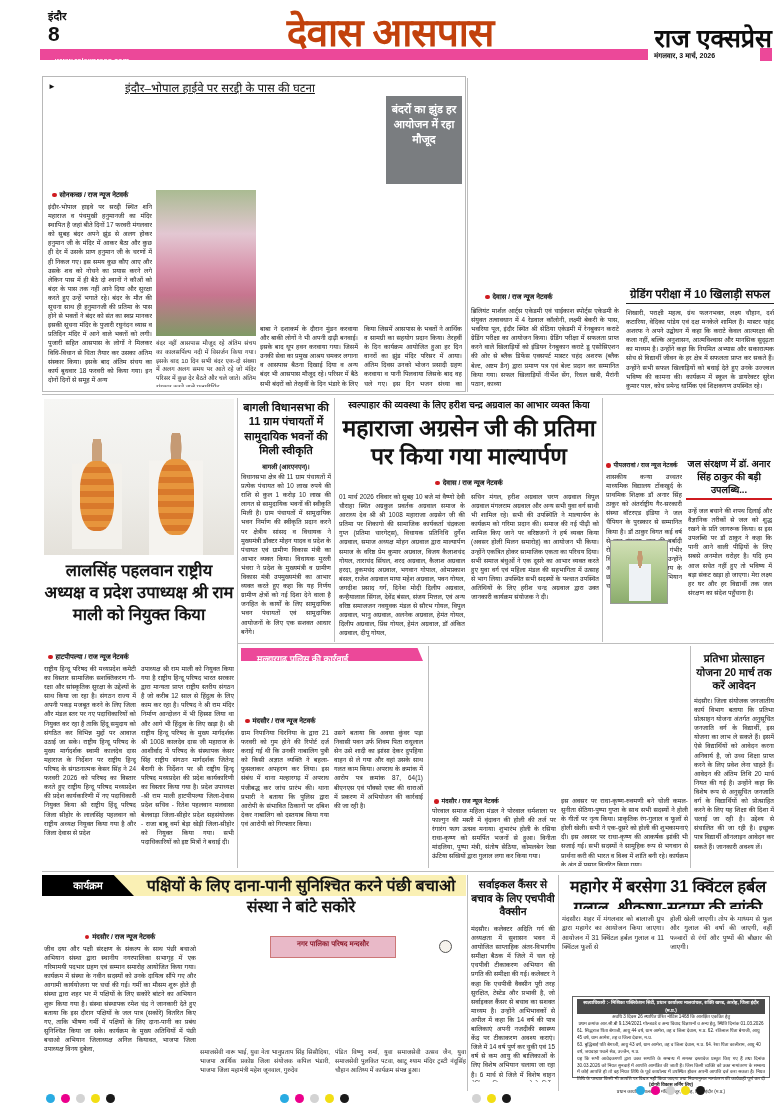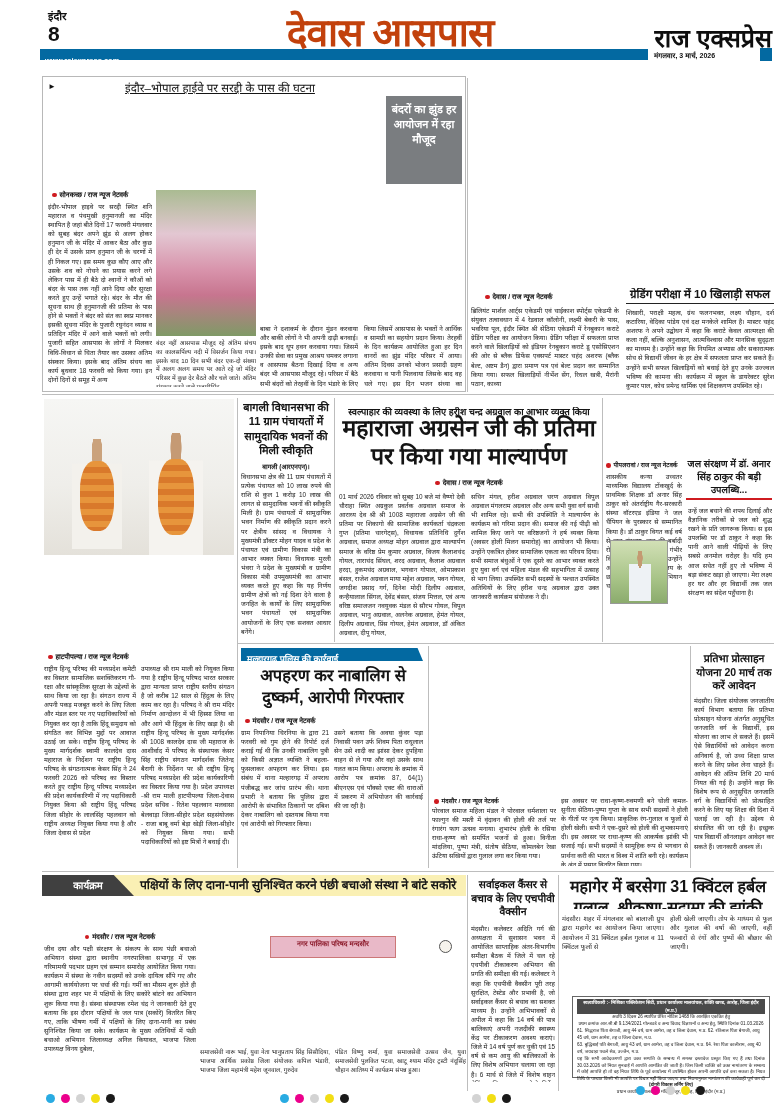--- a/index.html
+++ b/index.html
@@ -21,21 +21,21 @@
   .rc{background:#29abe2}.rm{background:#ec008c}.rg{background:#d3d3d3}.ry{background:#f2de14}.rk{background:#1a1a1a}
   .ph-flowers{background:linear-gradient(180deg,#aabb92 0%,#e3c7d2 30%,#d893ab 55%,#c7758f 72%,#7f9a66 100%);}
   .ph-feast{background:linear-gradient(180deg,#d8d3c6 0%,#e6e2d8 35%,#ccd2d6 70%,#c2c8cc 100%);}
   .ph-karate{background:linear-gradient(180deg,#90a188 0%,#c9cfc2 30%,#ededE8 55%,#f4f3ee 100%);}
   .ph-men{background:linear-gradient(180deg,#f6f6f4 0%,#efeeea 55%,#e4e1da 100%);}
   .ph-man{background:linear-gradient(180deg,#d2e0b6 0%,#a8c488 60%,#8bab6d 100%);}
   .ph-holi{background:linear-gradient(180deg,#b98f3e 0%,#edc557 30%,#e7b94e 65%,#c79a3f 100%);}
   .ph-hall{background:linear-gradient(180deg,#ecd9a6 0%,#f4e4b4 45%,#dfc28c 100%);}
   .spot{background-image:radial-gradient(circle at 20% 40%, rgba(255,255,255,.5) 0 6px, transparent 7px),radial-gradient(circle at 45% 60%, rgba(255,255,255,.45) 0 7px, transparent 8px),radial-gradient(circle at 70% 35%, rgba(255,255,255,.5) 0 6px, transparent 7px),radial-gradient(circle at 88% 62%, rgba(255,255,255,.4) 0 7px, transparent 8px);}
   .graybox{background:#7a7d80;color:#fff;font-weight:bold;line-height:1.35;}
-  .redbar{background:#0369a1;}
+  .redbar{background:#ec4899;padding-left:10px;}
   .imprint{border:1px solid #666;background:#fff;}
   .imp-line{font-size:4.6px;line-height:1.5;color:#222;text-align:center;}
   .imp-head{background:#4a4a4a;color:#fff;font-size:4.8px;line-height:1.6;text-align:center;font-weight:bold;}
 </style>
 </head>
 <body>
 
 <div id="page">
 
   <div class="abs" style="left:48px;top:8px;">
@@ -70,75 +70,75 @@
   <div class="abs body clip" style="left:626px;top:308px;width:148px;height:82px;">शिखारी, पराक्षी महत्व, ग्रंथ फलनभक्त, लक्ष्य चौहान, दर्श कटारिया, वेदिका पांडेय एवं दक्ष मनकेले शामिल है। मास्टर चहंद अशरफ ने अपने उद्बोधन में कहा कि कराटे केवल आत्मरक्षा की कला नहीं, बल्कि अनुशासन, आत्मविश्वास और मानसिक सुदृढ़ता का माध्यम है। उन्होंने कहा कि नियमित अभ्यास और सकारात्मक सोच से विद्यार्थी जीवन के हर क्षेत्र में सफलता प्राप्त कर सकते हैं। उन्होंने सभी सफल खिलाड़ियों को बधाई देते हुए उनके उज्ज्वल भविष्य की कामना की। कार्यक्रम में स्कूल के डायरेक्टर सुरेश कुमार पाल, कोच प्रमेन्द्र धार्मिक एवं शिक्षकगण उपस्थित रहे।</div>
 
   <div class="abs hline" style="left:42px;top:394px;width:732px;"></div>
 
   <div class="abs ph ph-men" style="left:44px;top:399px;width:190px;height:156px;">
     <div style="position:absolute;left:28px;top:40px;width:50px;height:110px;background:radial-gradient(ellipse at 50% 12%,#caa27c 0 14%,transparent 15%),linear-gradient(180deg,transparent 22%,#f3f1ec 23%);"></div>
     <div style="position:absolute;left:105px;top:34px;width:54px;height:122px;background:radial-gradient(ellipse at 50% 12%,#c59a74 0 14%,transparent 15%),linear-gradient(180deg,transparent 22%,#f5f3ef 23%);"></div>
     <div style="position:absolute;left:36px;top:62px;width:34px;height:70px;background:repeating-linear-gradient(180deg,#e7953c 0 6px,#d9792b 6px 12px);border-radius:40%;"></div>
     <div style="position:absolute;left:114px;top:60px;width:36px;height:76px;background:repeating-linear-gradient(180deg,#e7953c 0 6px,#d9792b 6px 12px);border-radius:40%;"></div>
   </div>
+  <div class="abs ctr hl clip" style="left:44px;top:560px;width:190px;height:86px;font-size:16.5px;line-height:1.32;">लालसिंह पहलवान राष्ट्रीय अध्यक्ष व प्रदेश उपाध्यक्ष श्री राम माली को नियुक्त किया</div>
   <div class="abs byline" style="left:48px;top:652px;"><span class="bdot"></span><span>हाटपीपल्या / राज न्यूज नेटवर्क</span></div>
   <div class="abs body clip" style="left:44px;top:664px;width:92px;height:202px;">राष्ट्रीय हिन्दू परिषद की मध्यप्रदेश कमेटी का विस्तार सामाजिक सशक्तिकरण गौ-रक्षा और सांस्कृतिक सुरक्षा के उद्देश्यों के साथ किया जा रहा है। संगठन राज्य में अपनी पकड़ मजबूत करने के लिए जिला और मंडल स्तर पर नए पदाधिकारियों को नियुक्त कर रहा है ताकि हिंदू समुदाय को संगठित कर विभिन्न मुद्दों पर आवाज उठाई जा सके। राष्ट्रीय हिन्दू परिषद के मुख्य मार्गदर्शक स्वामी कालदेव दास महाराज के निर्देशन पर राष्ट्रीय हिन्दू परिषद के संगठनात्मक केसर सिंह ने 24 फरवरी 2026 को परिषद का विस्तार करते हुए राष्ट्रीय हिन्दू परिषद मध्यप्रदेश की प्रदेश कार्यकारिणी में नए पदाधिकारी नियुक्त किया श्री राष्ट्रीय हिंदू परिषद जिला सीहोर के लालसिंह पहलवान को राष्ट्रीय अध्यक्ष नियुक्त किया गया है और जिला देवास से प्रदेश</div>
   <div class="abs body clip" style="left:141px;top:664px;width:93px;height:202px;">उपाध्यक्ष श्री राम माली को नियुक्त किया गया है राष्ट्रीय हिन्दू परिषद भारत सरकार द्वारा मान्यता प्राप्त राष्ट्रीय स्तरीय संगठन है जो करीब 12 साल से हिंदुत्व के लिए काम कर रहा है। परिषद ने श्री राम मंदिर निर्माण आन्दोलन में भी हिस्सा लिया था और आगे भी हिंदुत्व के लिए खड़ा है। श्री राष्ट्रीय हिन्दू परिषद के मुख्य मार्गदर्शक श्री 1008 कालदेव दास जी महाराज के आशीर्वाद में परिषद के संस्थापक केसर सिंह राष्ट्रीय संगठन मार्गदर्शक जितेन्द्र बैरागी के निर्देशन पर श्री राष्ट्रीय हिन्दू परिषद मध्यप्रदेश की प्रदेश कार्यकारिणी का विस्तार किया गया है। प्रदेश उपाध्यक्ष -श्री राम माली हाटपीपल्या जिला-देवास प्रदेश सचिव - रितेश पहलवान मलवासा बेलवाड़ा जिला-सीहोर प्रदेश सहसंयोजक - राजा बाबू वर्मा बेड़ा खेड़ी जिला-सीहोर को नियुक्त किया गया। सभी पदाधिकारियों को इष्ट मित्रों ने बधाई दी।</div>
 
   <div class="abs vline" style="left:237px;top:398px;height:470px;"></div>
 
   <div class="abs ctr hl clip" style="left:241px;top:400px;width:90px;height:58px;font-size:11px;line-height:1.3;">बागली विधानसभा की 11 ग्राम पंचायतों में सामुदायिक भवनों की मिली स्वीकृति</div>
   <div class="abs ctr byline" style="left:241px;top:462px;width:90px;font-size:6.5px;">बागली (आरएनएन)।</div>
   <div class="abs body clip" style="left:241px;top:472px;width:90px;height:166px;">विधानसभा क्षेत्र की 11 ग्राम पंचायतों में प्रत्येक पंचायत को 10 लाख रुपये की राशि से कुल 1 करोड़ 10 लाख की लागत से सामुदायिक भवनों की स्वीकृति मिली है। ग्राम पंचायतों में सामुदायिक भवन निर्माण की स्वीकृति प्रदान करने पर क्षेत्रीय सांसद व विधायक ने मुख्यमंत्री डॉक्टर मोहन यादव व प्रदेश के पंचायत एवं ग्रामीण विकास मंत्री का आभार व्यक्त किया। विधायक मुरली भंवरा ने प्रदेश के मुख्यमंत्री व ग्रामीण विकास मंत्री उपमुख्यमंत्री का आभार व्यक्त करते हुए कहा कि यह निर्णय ग्रामीण क्षेत्रों को नई दिशा देने वाला है जनहित के कार्यों के लिए सामुदायिक भवन पंचायतों एवं सामुदायिक आयोजनों के लिए एक सशक्त आधार बनेंगे।</div>
 
   <div class="abs vline" style="left:334px;top:398px;height:244px;"></div>
 
-  <div class="abs ctr hl clip" style="left:339px;top:400px;width:260px;height:13px;font-size:9.3px;margin-top:7px;">स्वल्पाहार की व्यवस्था के लिए हरीश चन्द्र अग्रवाल का आभार व्यक्त किया</div>
+  <div class="abs ctr hl clip" style="left:339px;top:400px;width:260px;height:13px;font-size:9.3px;">स्वल्पाहार की व्यवस्था के लिए हरीश चन्द्र अग्रवाल का आभार व्यक्त किया</div>
   <div class="abs ctr hl clip" style="left:339px;top:415px;width:260px;height:58px;font-size:23px;line-height:1.2;">महाराजा अग्रसेन जी की प्रतिमा पर किया गया माल्यार्पण</div>
   <div class="abs ctr byline" style="left:339px;top:478px;width:260px;"><span class="bdot"></span><span>देवास / राज न्यूज नेटवर्क</span></div>
   <div class="abs body clip" style="left:339px;top:492px;width:126px;height:148px;">01 मार्च 2026 रविवार को सुबह 10 बजे मां वैष्णो देवी चौराहा स्थित अग्रकुल प्रवर्तक अग्रवाल समाज के आराध्य देव श्री श्री 1008 महाराजा अग्रसेन जी की प्रतिमा पर शिकागो की सामाजिक कार्यकर्ता चंद्रकला गुप्त (प्रतिमा चारगेट्स), विधायक प्रतिनिधि दुर्गेश अग्रवाल, समाज अध्यक्ष मोहन अग्रवाल द्वारा माल्यार्पण समाज के वरिष्ठ प्रेम कुमार अग्रवाल, विजय कैलाशचंद गोयल, ताराचंद सिंघल, शरद अग्रवाल, कैलाश अग्रवाल हरदा, हुकमचंद अग्रवाल, भगवान गोपाल, ओमप्रकाश बंसल, राजेश अग्रवाल माया महेश अग्रवाल, पवन गोयल, जगदीश प्रसाद गर्ग, दिनेश मोदी दिलीप अग्रवाल, कन्हैयालाल सिंगल, देवेंद्र बंसल, संजय मित्तल, एवं अन्य वरिष्ठ समाजजन नवयुवक मंडल से सौरभ गोयल, विपुल अग्रवाल, भानु अग्रवाल, अलनेक अग्रवाल, हेमंत गोयल, दिलीप अग्रवाल, प्रिंस गोयल, हेमंत अग्रवाल, डॉ अंकित अग्रवाल, दीपू गोयल,</div>
   <div class="abs body clip" style="left:471px;top:492px;width:128px;height:148px;">सचिन मंगल, हरीश अग्रवाल चरण अग्रवाल विपुल अग्रवाल मंगलराम अग्रवाल और अन्य सभी युवा वर्ग साथी भी शामिल रहे। सभी की उपस्थिति ने माल्यार्पण के कार्यक्रम को गरिमा प्रदान की। समाज की नई पीढ़ी को शामिल किए जाने पर वरिष्ठजनों ने हर्ष व्यक्त किया (अवसर होली मिलन समारोह) का आयोजन भी किया। उन्होंने एकत्रित होकर सामाजिक एकता का परिचय दिया। सभी समाज बंधुओं ने एक दूसरे का आभार व्यक्त करते हुए युवा वर्ग एवं महिला मंडल की सहभागिता में उत्साह से भाग लिया। उपस्थित सभी सदस्यों के पश्चात उपस्थित अतिथियों के लिए हरीश चन्द्र अग्रवाल द्वारा उक्त जानकारी कार्यक्रम संयोजक ने दी।</div>
 
   <div class="abs vline" style="left:602px;top:398px;height:244px;"></div>
 
   <div class="abs byline" style="left:606px;top:460px;font-size:6.2px;"><span class="bdot"></span><span>पीपलरावां / राज न्यूज नेटवर्क</span></div>
   <div class="abs ctr hl clip" style="left:686px;top:458px;width:86px;height:42px;font-size:9.5px;line-height:1.35;border-bottom:2px solid #cf1b20;">जल संरक्षण में डॉ. अनार सिंह ठाकुर की बड़ी उपलब्धि...</div>
   <div class="abs body clip" style="left:606px;top:472px;width:76px;height:166px;">शासकीय कन्या उच्चतर माध्यमिक विद्यालय टोंकखुर्द के प्राथमिक शिक्षक डॉ अनार सिंह ठाकुर को अंतर्राष्ट्रीय गैर-सरकारी संस्था वॉटरएड इंडिया ने जल चैंपियन के पुरस्कार से सम्मानित किया है। डॉ ठाकुर विगत कई वर्ष से जल संरक्षण, जल की बर्बादी रोकने और जल स्रोतों जैसे गंभीर विषयों पर कार्य कर रहे हैं। उन्होंने अब तक प्रदेश के विद्यालय के छात्र-छात्राओं के बीच अभियान चलाकर</div>
   <div class="abs ph ph-man" style="left:610px;top:540px;width:58px;height:64px;border:1px solid #999;">
     <div style="position:absolute;left:18px;top:10px;width:22px;height:50px;background:radial-gradient(ellipse at 50% 14%,#c49a72 0 16%,transparent 17%),linear-gradient(180deg,transparent 26%,#eef2f5 27%);"></div>
   </div>
   <div class="abs body clip" style="left:688px;top:506px;width:84px;height:132px;">उन्हें जल बचाने की शपथ दिलाई और वैज्ञानिक तरीकों से जल को शुद्ध रखने के प्रति जागरूक किया। स इस उपलब्धि पर डॉ ठाकुर ने कहा कि पानी आने वाली पीढ़ियों के लिए सबसे अनमोल धरोहर है। यदि हम आज सचेत नहीं हुए तो भविष्य में बड़ा संकट खड़ा हो जाएगा। मेरा लक्ष्य हर घर और हर विद्यार्थी तक जल संरक्षण का संदेश पहुँचाना है।</div>
 
   <div class="abs hline" style="left:237px;top:643px;width:537px;"></div>
 
   <div class="abs redbar clip" style="left:241px;top:648px;width:182px;height:13px;clip-path:polygon(0 0,97% 0,100% 100%,0 100%);">
     <span style="color:#fff;font-size:9px;font-weight:bold;line-height:13px;padding-left:6px;display:inline-block;">मल्हारगढ़ पुलिस की कार्रवाई</span>
   </div>
-  <div class="abs ctr hl clip" style="left:241px;top:664px;width:184px;height:48px;font-size:16.5px;line-height:1.35;">अपहरण कर नाबालिग से दुष्कर्म, आरोपी गिरफ्तार</div>
   <div class="abs byline" style="left:245px;top:716px;"><span class="bdot"></span><span>मंदसौर / राज न्यूज नेटवर्क</span></div>
   <div class="abs body clip" style="left:241px;top:728px;width:88px;height:138px;">ग्राम निपानिया चिरनिया के द्वारा 21 फरवरी को गुम होने की रिपोर्ट दर्ज कराई गई थी कि उनकी नाबालिग पुत्री को किसी अज्ञात व्यक्ति ने बहला-फुसलाकर अपहरण कर लिया। इस संबंध में थाना मल्हारगढ़ में अपराध पंजीबद्ध कर जांच प्रारंभ की। थाना प्रभारी ने बताया कि पुलिस द्वारा आरोपी के संभावित ठिकानों पर दबिश देकर नाबालिग को दस्तयाब किया गया एवं आरोपी को गिरफ्तार किया।</div>
   <div class="abs body clip" style="left:334px;top:728px;width:89px;height:138px;">उसने बताया कि अवघा कुंवर पड़ा निवासी पवन उर्फ शिवम पिता राधूलाल सेन उसे शादी का झांसा देकर दुपहिया वाहन से ले गया और वहां उसके साथ गलत काम किया। अपराध के क्रमांक में आरोप पत्र क्रमांक 87, 64(1) बीएनएस एवं पॉक्सो एक्ट की धाराओं में प्रकरण में अभियोजन की कार्रवाई की जा रही है।</div>
 
   <div class="abs vline" style="left:428px;top:646px;height:222px;"></div>
 
   <div class="abs ph ph-holi spot" style="left:432px;top:684px;width:256px;height:106px;"></div>
   <div class="abs byline" style="left:434px;top:796px;font-size:6.2px;"><span class="bdot"></span><span>मंदसौर / राज न्यूज नेटवर्क</span></div>
   <div class="abs body clip" style="left:432px;top:806px;width:124px;height:60px;">पोरवाल समाज महिला मंडल ने पोरवाल धर्मशाला पर फाल्गुन की मस्ती में वृंदावन की होली की तर्ज पर रंगारंग फाग उत्सव मनाया। शुभारंभ होली के रसिया राधा-कृष्ण को समर्पित भजनों से हुआ। विनीता मांदलिया, पुष्पा मंत्री, संतोष सेठिया, कोमलबेन रेखा ऊंटिया सखियों द्वारा गुलाल लगा कर किया गया।</div>
   <div class="abs body clip" style="left:561px;top:796px;width:127px;height:70px;">इस अवसर पर राधा-कृष्ण-रुक्मणी बने चोली कमल-सुनीता सेठिया-पुष्पा गुप्ता के साथ सभी सदस्यों ने होली के गीतों पर नृत्य किया। प्राकृतिक रंग-गुलाल व फूलों से होली खेली। सभी ने एक-दूसरे को होली की शुभकामनाएं दी। इस अवसर पर राधा-कृष्ण की आकर्षक झांकी भी सजाई गई। सभी सदस्यों ने सामूहिक रूप से भगवान से प्रार्थना करी की भारत व विश्व में शांति बनी रहे। कार्यक्रम के अंत में प्रसाद वितरित किया गया।</div>
 
   <div class="abs vline" style="left:690px;top:646px;height:222px;"></div>
 
   <div class="abs ctr hl clip" style="left:694px;top:652px;width:80px;height:40px;font-size:10.5px;line-height:1.3;">प्रतिभा प्रोत्साहन योजना 20 मार्च तक करें आवेदन</div>
   <div class="abs body clip" style="left:694px;top:696px;width:80px;height:170px;">मंदसौर। जिला संयोजक जनजातीय कार्य विभाग बताया कि प्रतिभा प्रोत्साहन योजना अंतर्गत अनुसूचित जनजाति वर्ग के विद्यार्थी, इस योजना का लाभ ले सकते हैं। इसमें ऐसे विद्यार्थियों को आवेदन करना अनिवार्य है, जो उच्च शिक्षा प्राप्त करने के लिए प्रवेश लेना चाहते हैं। आवेदन की अंतिम तिथि 20 मार्च नियत की गई है। उन्होंने कहा कि विशेष रूप से अनुसूचित जनजाति वर्ग के विद्यार्थियों को प्रोत्साहित करने के लिए यह शिक्षा की दिशा में चलाई जा रही है। उद्देश्य से संचालित की जा रही है। इच्छुक पात्र विद्यार्थी ऑनलाइन आवेदन कर सकते हैं। जानकारी अवश्य लें।</div>
 
   <div class="abs hline" style="left:42px;top:871px;width:732px;"></div>
 
   <div class="abs" style="left:42px;top:875px;width:424px;height:21px;background:#faf0b4;">
-    <div style="position:absolute;left:0;top:0;width:92px;height:21px;background:#404040;clip-path:polygon(0 0,78% 0,100% 100%,0 100%);color:#fff;font-weight:bold;font-size:10px;line-height:21px;text-align:center;">कार्यक्रम</div>
-    <div style="position:absolute;left:98px;top:0;width:322px;font-size:12px;font-weight:bold;color:#151515;line-height:21px;text-align:left;">पक्षियों के लिए दाना-पानी सुनिश्चित करने पंछी बचाओ संस्था ने बांटे सकोरे</div>
+    <div style="position:absolute;left:0;top:0;width:92px;height:21px;background:#000000;clip-path:polygon(0 0,78% 0,100% 100%,0 100%);color:#fff;font-weight:bold;font-size:10px;line-height:21px;text-align:center;">कार्यक्रम</div>
+    <div style="position:absolute;left:98px;top:0;width:322px;font-size:16px;font-weight:bold;color:#151515;line-height:21px;text-align:center;">पक्षियों के लिए दाना-पानी सुनिश्चित करने पंछी बचाओ संस्था ने बांटे सकोरे</div>
   </div>
   <div class="abs ctr byline" style="left:44px;top:932px;width:152px;"><span class="bdot"></span><span>मंदसौर / राज न्यूज नेटवर्क</span></div>
   <div class="abs body clip" style="left:44px;top:944px;width:152px;height:146px;">जीव दया और पक्षी संरक्षण के संकल्प के साथ पंछी बचाओ अभियान संस्था द्वारा स्थानीय नगरपालिका सभागृह में एक गरिमामयी पदभार ग्रहण एवं सम्मान समारोह आयोजित किया गया। कार्यक्रम में संस्था के नवीन सदस्यों को उनके दायित्व सौंपे गए और आगामी कार्ययोजना पर चर्चा की गई। गर्मी का मौसम शुरू होते ही संस्था द्वारा शहर भर में पक्षियों के लिए सकोरे बांटने का अभियान शुरू किया गया है। संस्था संस्थापक रमेश चंद्र ने जानकारी देते हुए बताया कि इस दौरान पक्षियों के जल पात्र (सकोरे) वितरित किए गए, ताकि भीषण गर्मी में पक्षियों के लिए दाना-पानी का प्रबंध सुनिश्चित किया जा सके। कार्यक्रम के मुख्य अतिथियों में पंछी बचाओ अभियान जिलाध्यक्ष अनिल कियावत, भाजपा जिला उपाध्यक्ष विनय दुबेला,</div>
   <div class="abs ph ph-hall spot" style="left:200px;top:932px;width:266px;height:112px;">
     <div style="position:absolute;left:70px;top:4px;width:126px;height:22px;background:#e9b9c8;border:1px solid #c77;color:#8c1a2b;font-size:7px;font-weight:bold;text-align:center;line-height:1.4;padding-top:2px;">नगर पालिका परिषद मन्दसौर</div>
     <div style="position:absolute;right:14px;top:8px;width:13px;height:13px;border:1.5px solid #555;border-radius:50%;background:#f6f3ec;"></div>
   </div>
   <div class="abs body clip" style="left:200px;top:1048px;width:130px;height:42px;font-size:6.2px;">समाजसेवी नारू भाई, युवा नेता भानुप्रताप सिंह सिसौदिया, भाजपा आर्थिक प्रकोष्ठ जिला संयोजक कपिल भंडारी, भाजपा जिला महामंत्री महेश जूनवाल, गुरुदेव</div>
   <div class="abs body clip" style="left:335px;top:1048px;width:131px;height:42px;font-size:6.2px;">पंडित विष्णु शर्मा, युवा समाजसेवी उत्सव जैन, युवा समाजसेवी पुलकित पटवा, खाटू श्याम मंदिर ट्रस्टी नंदूसिंह चौहान आतिथ्य में कार्यक्रम संपन्न हुआ।</div>
 

